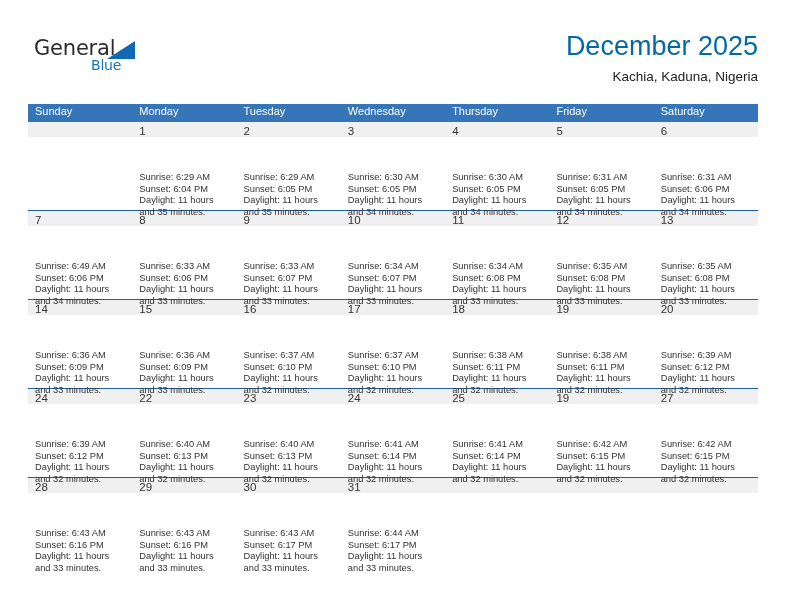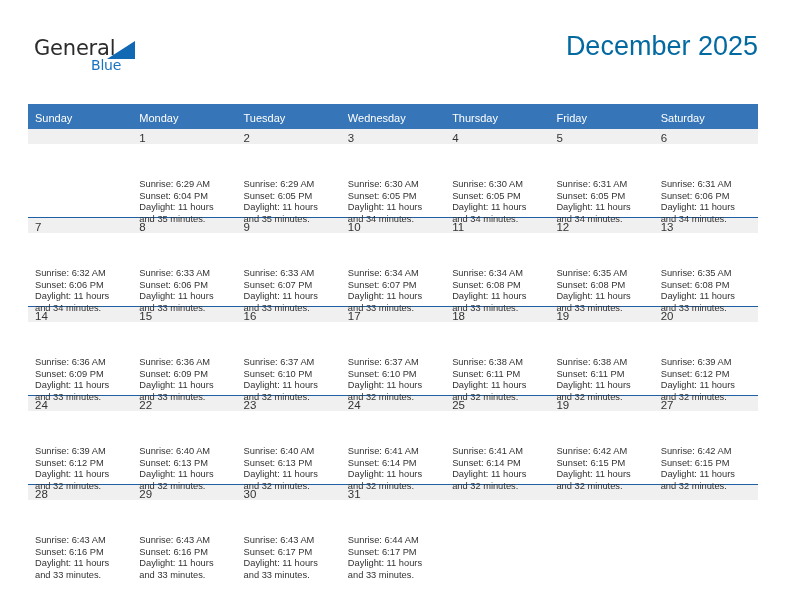--- a/index.html
+++ b/index.html
@@ -96,21 +96,21 @@
     width: 730px;
     border-collapse: collapse;
     table-layout: fixed;
   }
   .calendar th {
     background: #3675b7;
     color: #ffffff;
     font-size: 11px;
     font-weight: 400;
     text-align: left;
-    padding: 7px 0 4px 7px;
+    padding: 0 0 4px 7px;
     height: 14px;
     border: none;
   }
   .calendar td {
     width: 104.28px;
     vertical-align: top;
     padding: 0;
     border: none;
   }
 
@@ -157,20 +157,21 @@
   <div class="header">
 
     <div class="logo">
       <span class="logo-general">General</span>
       <span class="logo-triangle"></span>
       <span class="logo-blue">Blue</span>
     </div>
 
     <div class="title-block">
       <div class="cal-title">December 2025</div>
+      <div class="cal-subtitle">Kachia, Kaduna, Nigeria</div>
     </div>
 
   </div>
 
   <table class="calendar">
     <thead>
       <tr>
         <th>Sunday</th>
         <th>Monday</th>
         <th>Tuesday</th>
@@ -260,21 +261,21 @@
             </div>
           </div>
         </td>
       </tr>
 
       <tr class="week-row">
         <td>
           <div class="cell-inner">
             <div class="daynum">7</div>
             <div class="details">
-              <div>Sunrise: 6:32 AM</div>
+              <div>Sunrise: 6:49 AM</div>
               <div>Sunset: 6:06 PM</div>
               <div>Daylight: 11 hours</div>
               <div>and 34 minutes.</div>
             </div>
           </div>
         </td>
         <td>
           <div class="cell-inner">
             <div class="daynum">8</div>
             <div class="details">

